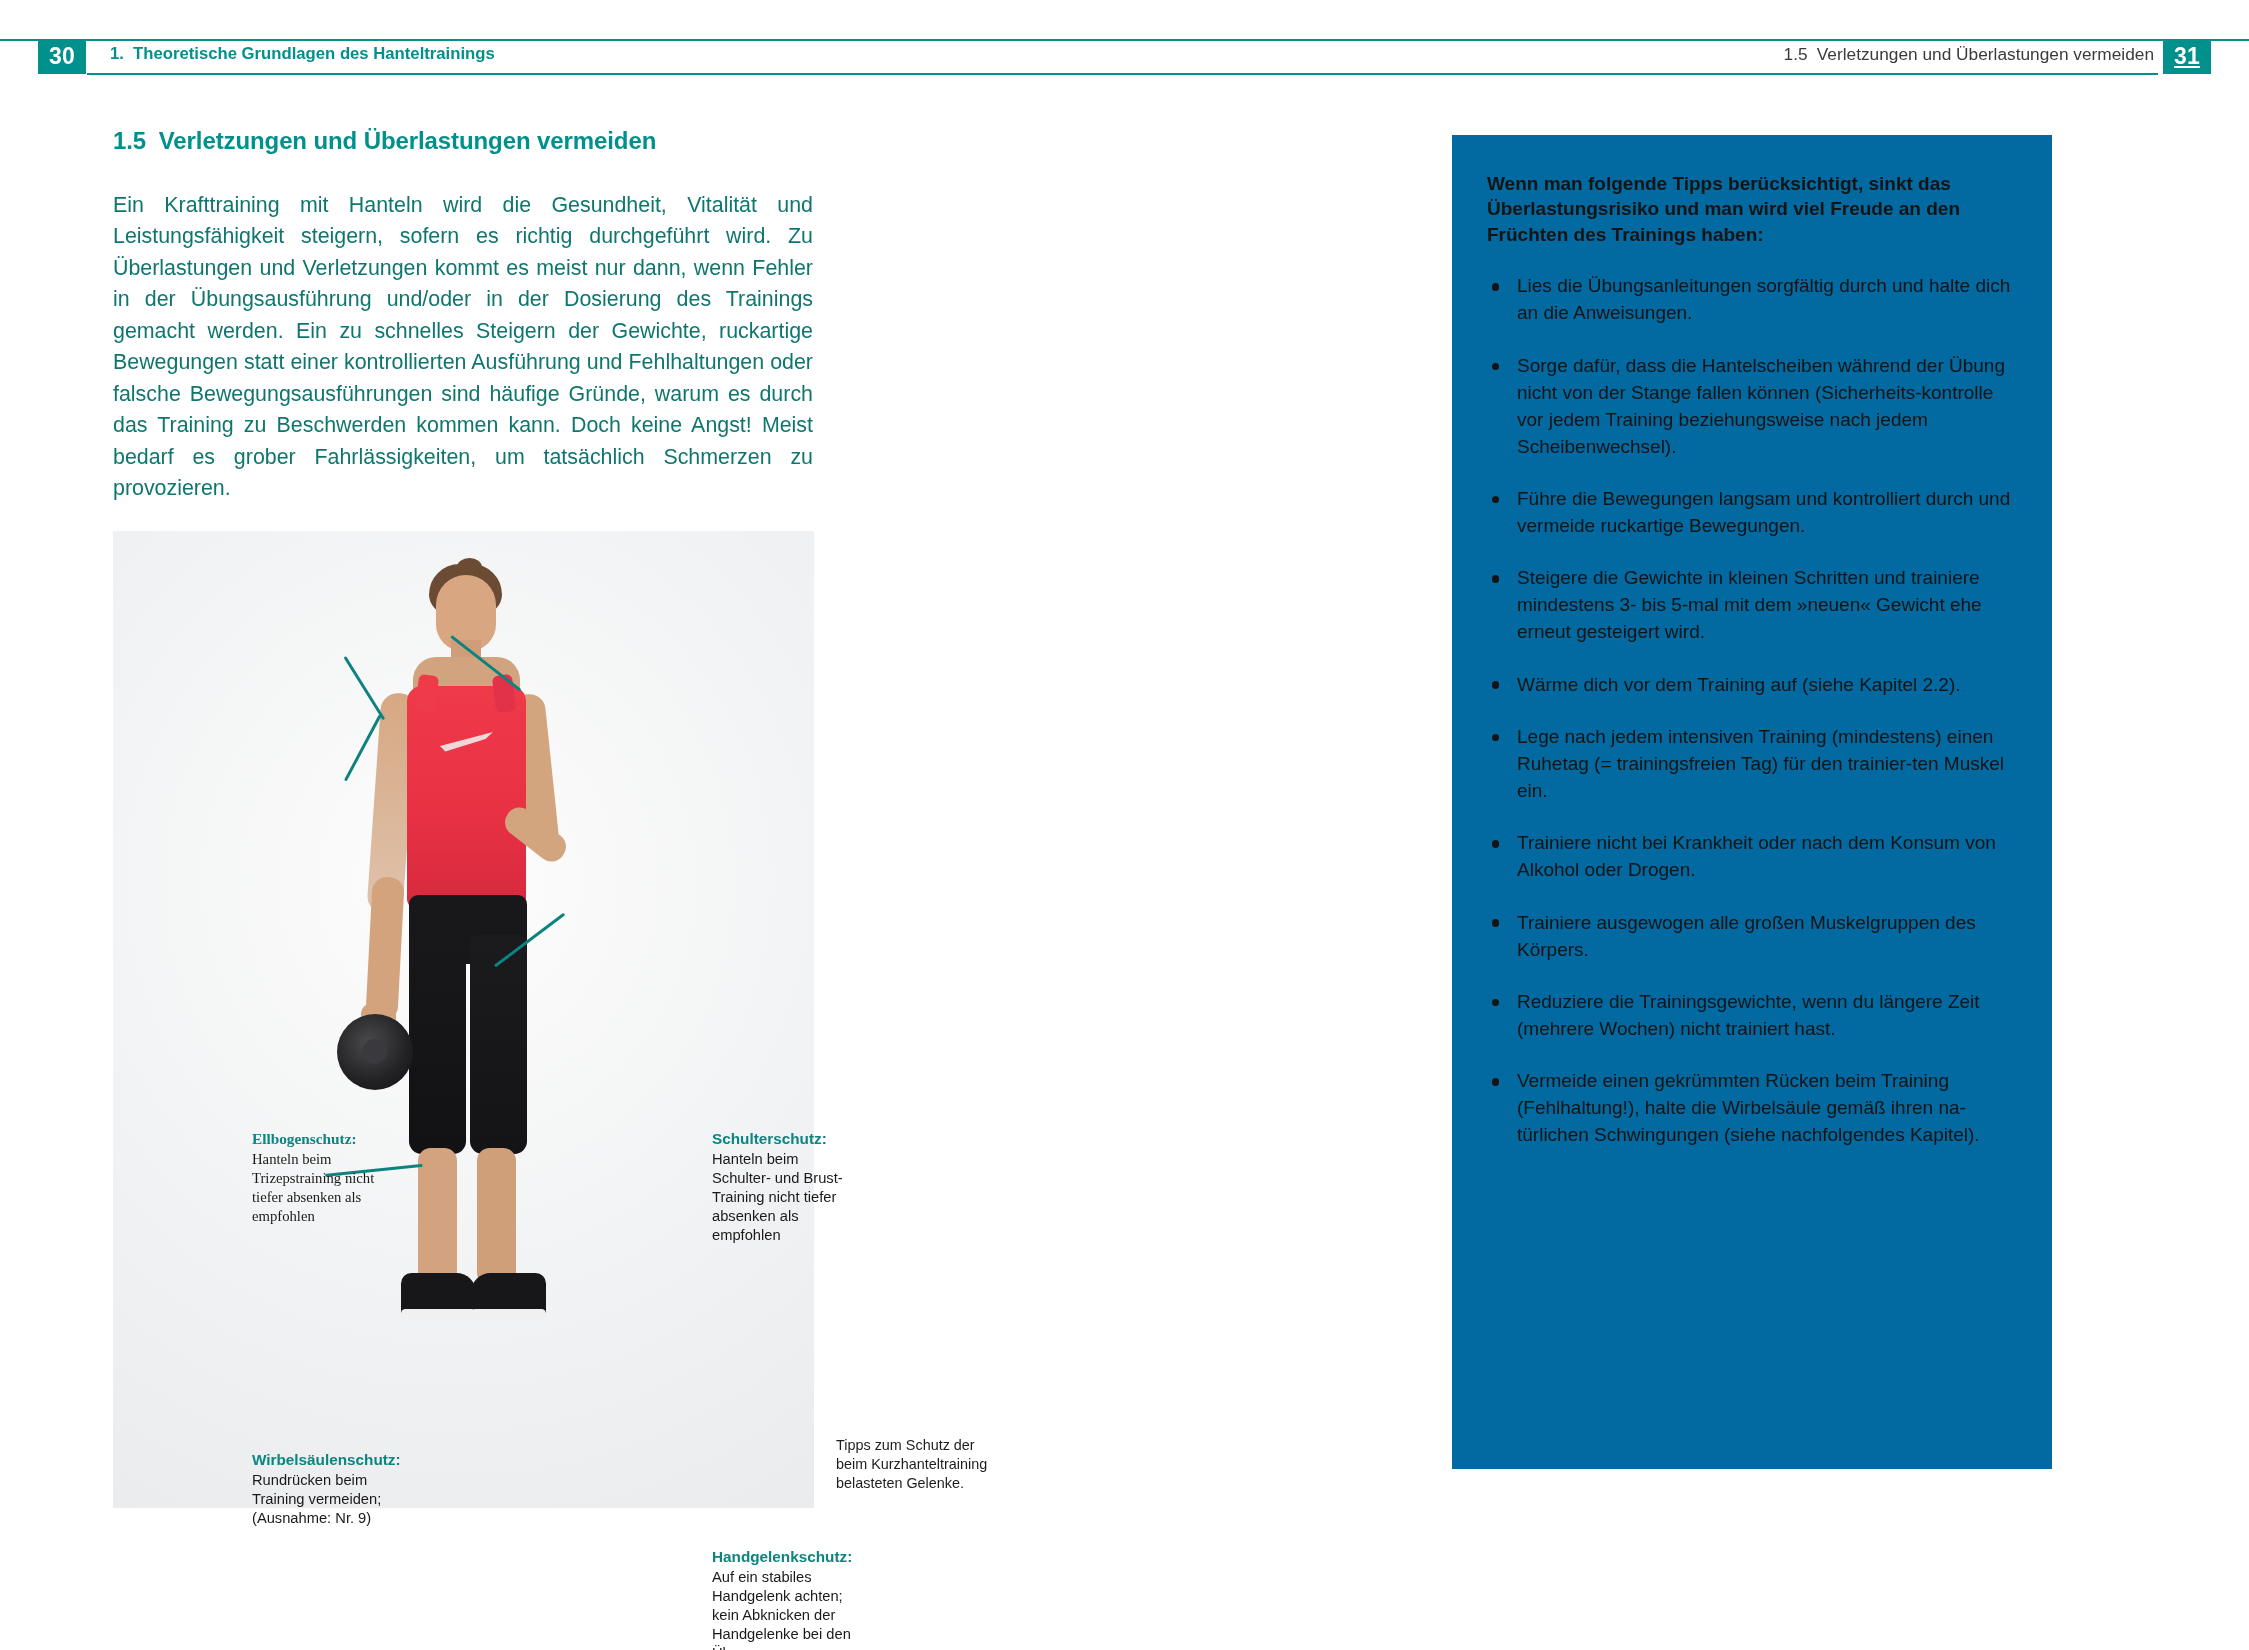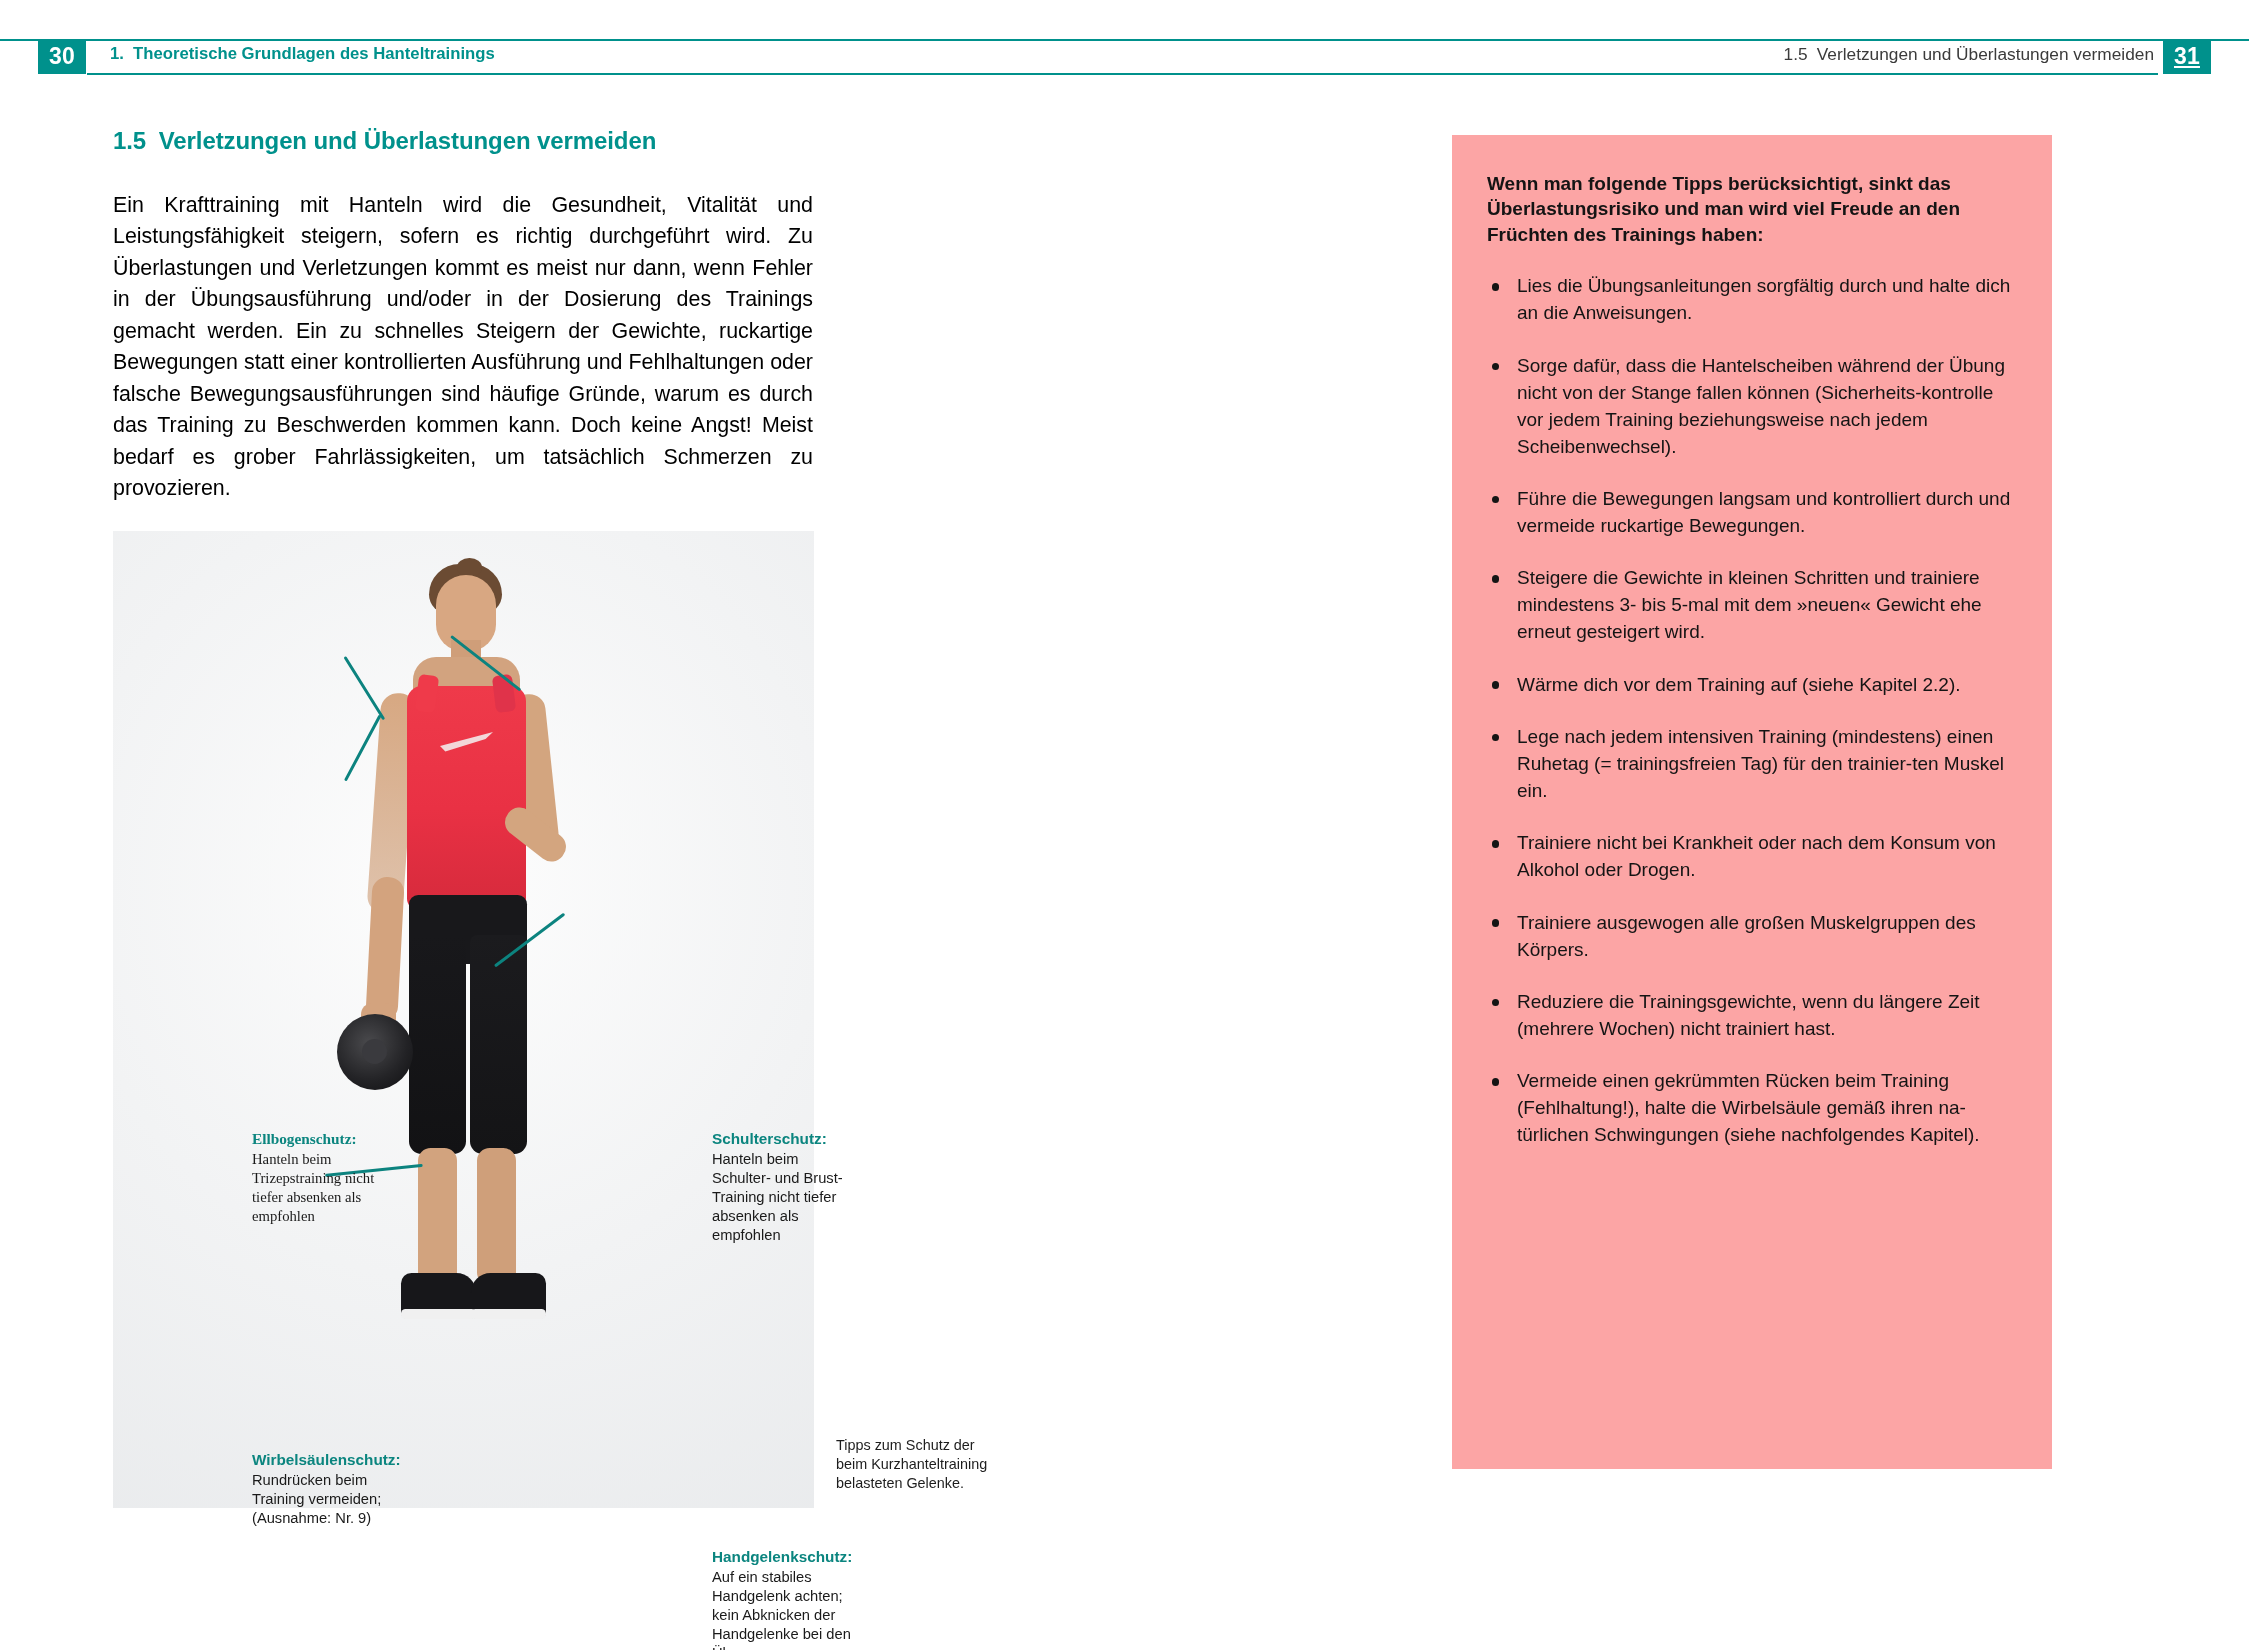--- a/index.html
+++ b/index.html
@@ -79,21 +79,21 @@
     font-weight: 700;
     color: #00918c;
     margin: 0 0 35px 0;
     letter-spacing: -0.1px;
   }
   .section-heading .sh-num { margin-right: 12.7px; }
 
   .body-par {
     font-size: 21.4px;
     line-height: 1.47;
-    color: #000000;
+    color: #0f766e;
     text-align: justify;
     margin: 0;
     hyphens: none;
   }
 
   
   .photo-figure {
     position: absolute;
     left: 113px;
     top: 531px;
@@ -245,21 +245,21 @@
     white-space: pre-line;
   }
 
   
   .tips-panel {
     position: absolute;
     left: 1452px;
     top: 135px;
     width: 600px;
     height: 1334px;
-    background: #fca5a5;
+    background: #0369a1;
   }
   .tips-inner {
     position: absolute;
     left: 35px;
     top: 36px;
     right: 30px;
   }
   .tips-lead {
     font-size: 19px;
     font-weight: 700;

